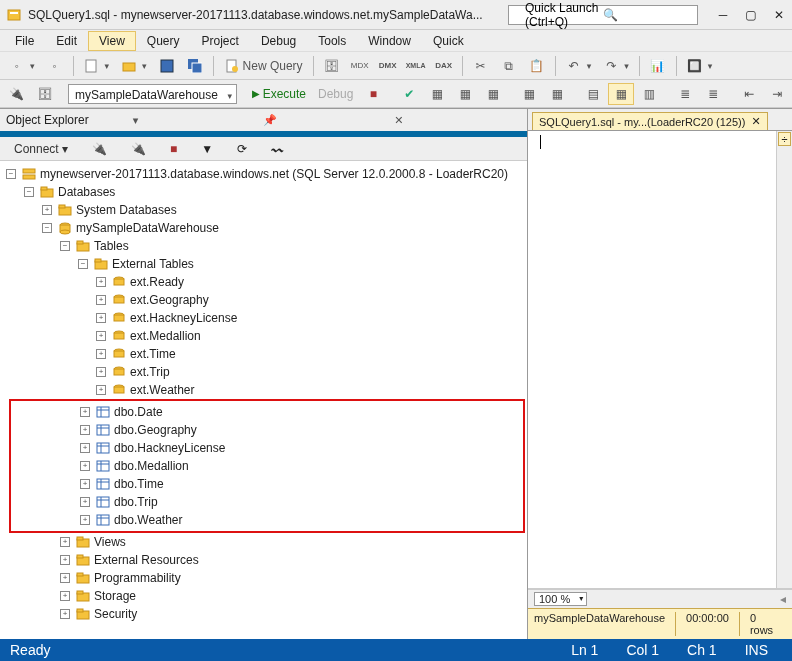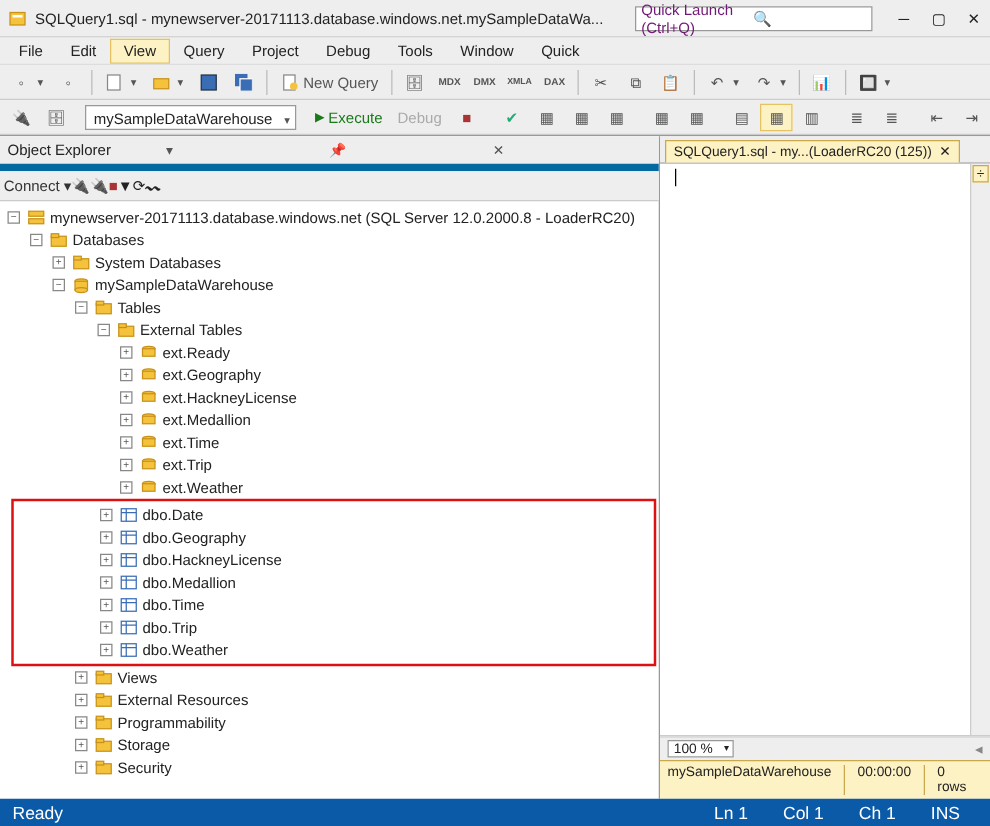--- a/index.html
+++ b/index.html
@@ -2,21 +2,21 @@
 <html><head>
 <meta charset="utf-8">
 <style>
   * { box-sizing: border-box; margin: 0; padding: 0; font-family: "Segoe UI", Tahoma, sans-serif; }
   body { width: 792px; height: 661px; background: #eee; display: flex; flex-direction: column; font-size: 12px; color: #222; overflow: hidden; }
 
   
   .titlebar { height: 30px; background: #eee; display: flex; align-items: center; padding: 0 6px; gap: 6px; border-bottom: 1px solid #ccc; }
   .titlebar .app-icon { width:16px; height:16px; display:inline-flex; align-items:center; justify-content:center; }
   .titlebar .title { flex: 0 0 auto; white-space: nowrap; overflow:hidden; text-overflow:ellipsis; max-width: 540px;}
-  .quicklaunch { margin-left: auto; display:flex; align-items:center; background:#fff; border:1px solid #999; height:20px; width:190px; padding:0 4px; color:#701a75; }
+  .quicklaunch { margin-left: auto; display:flex; align-items:center; background:#fff; border:1px solid #999; height:20px; width:190px; padding:0 16px; color:#000000; }
   .quicklaunch span { flex:1; }
   .wcontrols { display:flex; gap:14px; margin-left:12px; }
   .wcontrols div { width:14px; text-align:center; cursor:default;}
 
   
   .menubar { height: 22px; background:#eee; display:flex; align-items:center; padding:0 4px; gap:0; border-bottom:1px solid #ddd;}
   .menubar .menu { padding:2px 10px; border:1px solid transparent; }
   .menubar .menu.highlight { background:#fdf2c4; border:1px solid #e5c365; }
 
   
@@ -32,21 +32,21 @@
   .toolbar .debug { color:#aaa;}
 
   
   .main { flex:1; display:flex; min-height:0; background:#fff; border-top:1px solid #999;}
   
   
   .explorer { width: 528px; border-right:1px solid #999; display:flex; flex-direction:column; background:#fff;}
   .panel-title { background:#eee; border-bottom:6px solid #0369a1; padding:4px 6px; display:flex; align-items:center; }
   .panel-title span{flex:1;}
   .panel-title .pbtn{ padding:0 4px; color:#555; font-size:11px;}
-  .panel-tools { background:#eee; border-bottom:1px solid #ccc; padding:3px 3px; display:flex; align-items:center; gap:0;}
+  .panel-tools { background:#eee; border-bottom:1px solid #ccc; padding:3px 14px; display:flex; align-items:center; gap:24px;}
   .panel-tools .link{ color:#333;}
   .tree { flex:1; overflow:auto; padding:4px 2px;}
   .node { display:flex; align-items:center; height:18px; white-space:nowrap; gap:3px;}
   .node .exp { width:10px; height:10px; border:1px solid #888; font-size:8px; line-height:8px; text-align:center; color:#555; margin-right:2px;}
   .node .ic { width:16px; height:16px; display:inline-flex; align-items:center; justify-content:center;}
   .redbox { border:2px solid #d11; padding:2px 0; margin-left:7px;}
 
   .ind1{padding-left:4px;} .ind2{padding-left:22px;} .ind3{padding-left:40px;} .ind4{padding-left:58px;} .ind5{padding-left:76px;} .ind6{padding-left:94px;}
 
   
@@ -151,21 +151,21 @@
           <circle cx="10" cy="10" r="3" fill="#f5c23b"></circle>
         </svg>
       </span>
       <span>New Query</span>
     </div>
   <div class="sep"></div>
   <div class="btn">
       <span class="ic">🗄</span>
     </div>
   <div class="btn">
-      <span class="ic" style="font-size:8px;font-weight:bold">MDX</span>
+      <span class="ic" style="font-size:8px;font-weight:normal">MDX</span>
     </div>
   <div class="btn">
       <span class="ic" style="font-size:8px;font-weight:bold">DMX</span>
     </div>
   <div class="btn">
       <span class="ic" style="font-size:7px;font-weight:bold">XMLA</span>
     </div>
   <div class="btn">
       <span class="ic" style="font-size:8px;font-weight:bold">DAX</span>
     </div>

